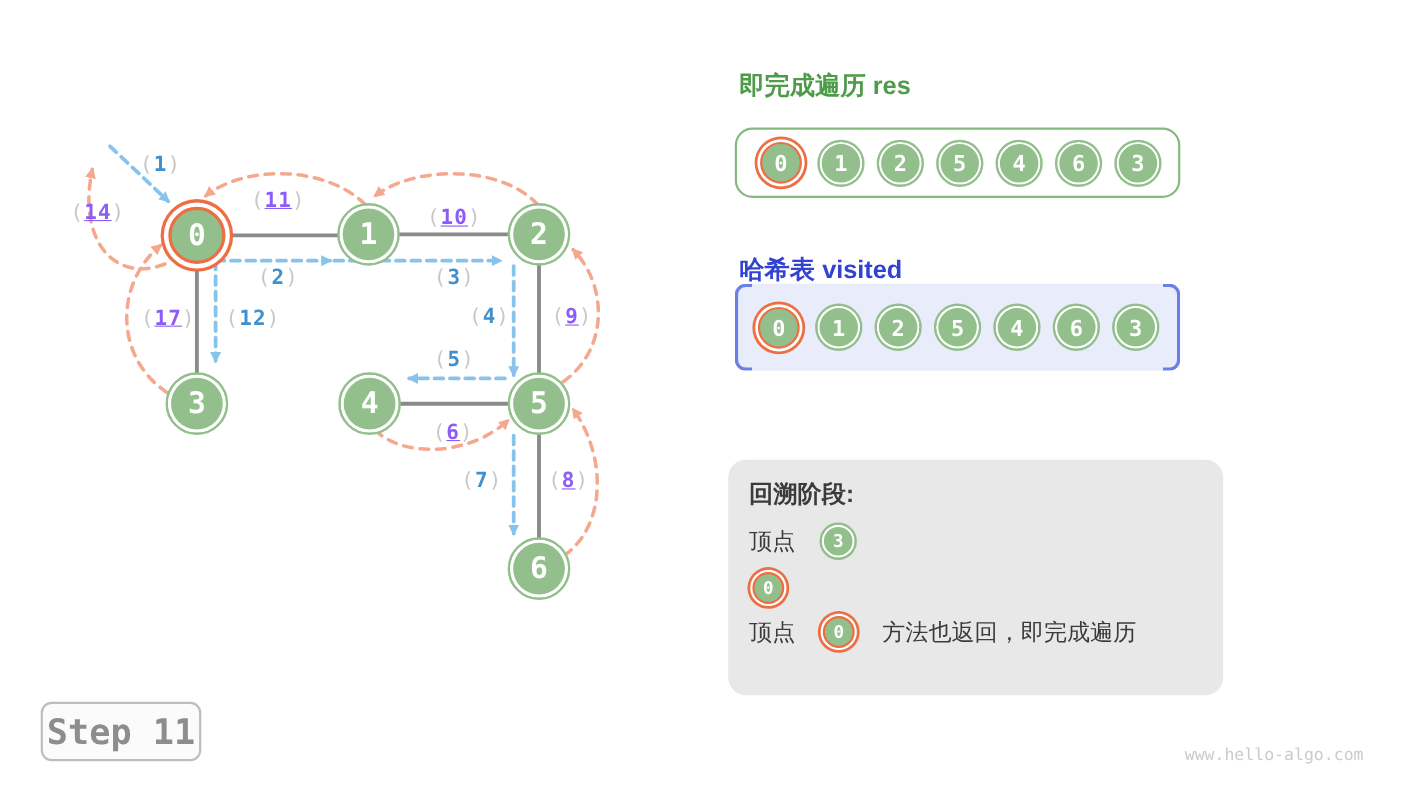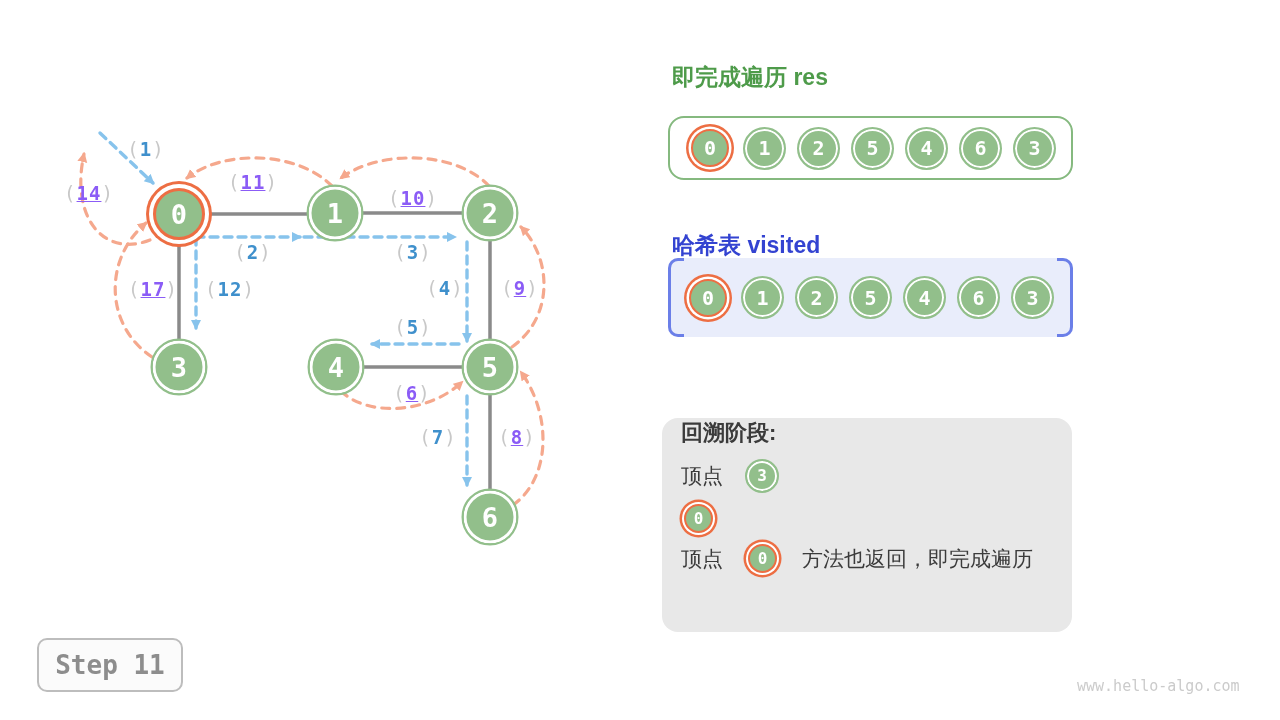--- a/index.html
+++ b/index.html
@@ -53,42 +53,42 @@
     display:flex;align-items:center;justify-content:center;flex:0 0 auto;
     color:#fff;font-family:"DejaVu Sans Mono",monospace;font-weight:bold;font-size:20px;line-height:1;
   }
   .chip.hl{
     width:34px;height:34px;border:2.5px solid #ed6e43;
     box-shadow:0 0 0 2.5px #ffffff,0 0 0 5px #ed6e43;
     margin:0 3px;
   }
   
   #info-box{
-    position:absolute;left:662px;top:418px;width:410px;height:214px;z-index:2;
-    background:#e8e8e8;border-radius:16px;box-sizing:border-box;padding:0 19px;
+    position:absolute;left:662px;top:418px;width:450px;height:214px;z-index:2;
+    background:#e8e8e8;border-radius:16px;box-sizing:border-box;padding:16px 19px;
     color:#3b3b3b;
   }
   #info-title{font-size:22px;font-weight:bold;margin-bottom:4px;}
   .info-line{display:flex;align-items:center;gap:22px;font-size:21px;margin-top:11px;white-space:nowrap;}
   .icircle{
     box-sizing:content-box;width:30px;height:30px;border-radius:50%;
     background:#92bf8b;border:2px solid #92bf8b;box-shadow:inset 0 0 0 2px #ffffff;
     display:flex;align-items:center;justify-content:center;flex:0 0 auto;
     color:#fff;font-family:"DejaVu Sans Mono",monospace;font-weight:bold;font-size:16px;line-height:1;
   }
   .icircle.hl{
     width:25px;height:25px;border:2px solid #ed6e43;
     box-shadow:0 0 0 2px #ffffff,0 0 0 4.5px #ed6e43;margin:0 3px;
   }
   
   #step-box{
     position:absolute;left:37px;top:638px;width:146px;height:54px;z-index:2;
     background:#fbfbfb;border:2.5px solid #bdbdbd;border-radius:10px;box-sizing:border-box;
     display:flex;align-items:center;justify-content:center;
-    color:#8d8d8d;font-family:"DejaVu Sans Mono",monospace;font-weight:bold;font-size:26px;
+    color:#8d8d8d;font-family:"DejaVu Sans Mono",monospace;font-weight:bold;font-size:32px;
   }
   #watermark{
     position:absolute;left:1077px;top:677px;z-index:2;
     color:#cbcbcb;font-family:"DejaVu Sans Mono",monospace;font-size:15px;
   }
 </style>
 </head>
 <body>
 
 <div id="stage">

